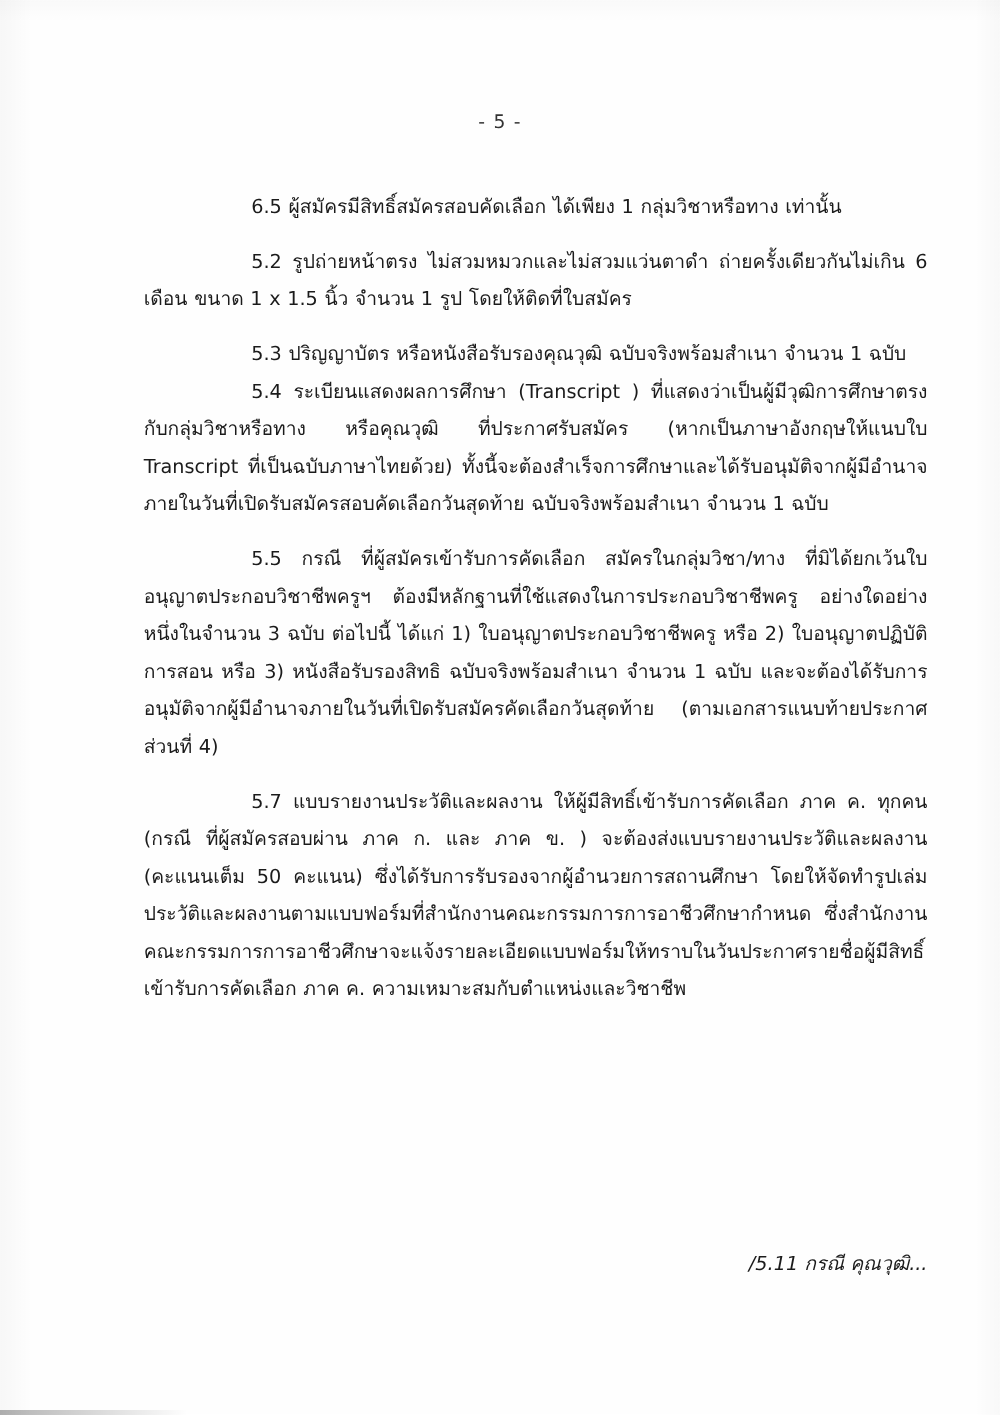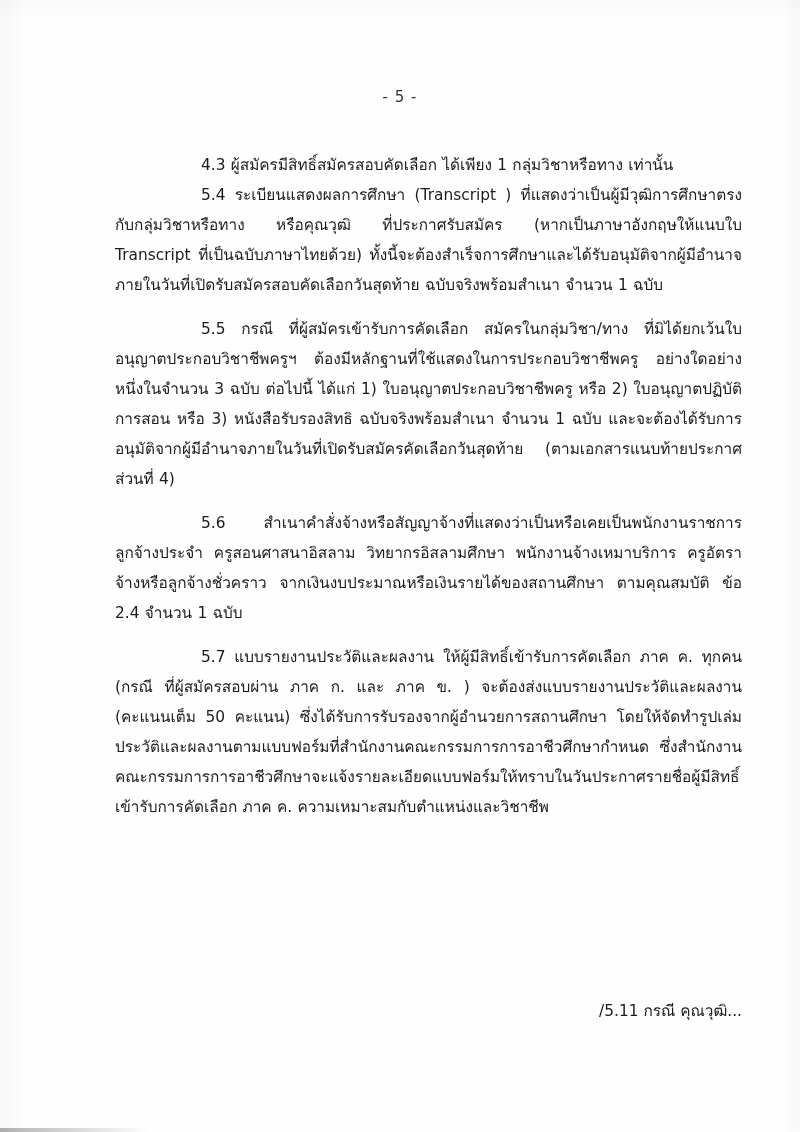--- a/index.html
+++ b/index.html
@@ -85,46 +85,48 @@
   }
   .footer-note {
     position: absolute;
     left: 115px;
     top: 998px;
     width: 627px;
     text-align: right;
     font-size: 15.4px;
     line-height: 26px;
     color: #1b1b1b;
+    font-style: italic;
   }
 </style>
 </head>
 <body>
 
 <div class="page">
 
   <div class="scan-noise"></div>
   <div class="scan-edge-bottom"></div>
 
   <div class="page-number">- 5 -</div>
 
   <div class="content">
 
 
-    <p class="para indent gap-top-sm">4.3 ผู้สมัครมีสิทธิ์สมัครสอบคัดเลือก ได้เพียง 1 กลุ่มวิชาหรือทาง เท่านั้น</p>
+    <p class="para indent gap-top-sm">6.5 ผู้สมัครมีสิทธิ์สมัครสอบคัดเลือก ได้เพียง 1 กลุ่มวิชาหรือทาง เท่านั้น</p>
 
 
 
+    <p class="para indent gap-top-sm">5.2 รูปถ่ายหน้าตรง ไม่สวมหมวกและไม่สวมแว่นตาดำ ถ่ายครั้งเดียวกันไม่เกิน 6 เดือน ขนาด 1 x 1.5 นิ้ว จำนวน 1 รูป โดยให้ติดที่ใบสมัคร</p>
 
+    <p class="para indent gap-top-sm">5.3 ปริญญาบัตร หรือหนังสือรับรองคุณวุฒิ ฉบับจริงพร้อมสำเนา จำนวน 1 ฉบับ</p>
 
     <p class="para indent">5.4 ระเบียนแสดงผลการศึกษา (Transcript ) ที่แสดงว่าเป็นผู้มีวุฒิการศึกษาตรงกับกลุ่มวิชาหรือทาง หรือคุณวุฒิ ที่ประกาศรับสมัคร (หากเป็นภาษาอังกฤษให้แนบใบ Transcript ที่เป็นฉบับภาษาไทยด้วย) ทั้งนี้จะต้องสำเร็จการศึกษาและได้รับอนุมัติจากผู้มีอำนาจภายในวันที่เปิดรับสมัครสอบคัดเลือกวันสุดท้าย ฉบับจริงพร้อมสำเนา จำนวน 1 ฉบับ</p>
 
     <p class="para indent gap-top-sm">5.5 กรณี ที่ผู้สมัครเข้ารับการคัดเลือก สมัครในกลุ่มวิชา/ทาง ที่มิได้ยกเว้นใบอนุญาตประกอบวิชาชีพครูฯ ต้องมีหลักฐานที่ใช้แสดงในการประกอบวิชาชีพครู อย่างใดอย่างหนึ่งในจำนวน 3 ฉบับ ต่อไปนี้ ได้แก่ 1) ใบอนุญาตประกอบวิชาชีพครู หรือ 2) ใบอนุญาตปฏิบัติการสอน หรือ 3) หนังสือรับรองสิทธิ ฉบับจริงพร้อมสำเนา จำนวน 1 ฉบับ และจะต้องได้รับการอนุมัติจากผู้มีอำนาจภายในวันที่เปิดรับสมัครคัดเลือกวันสุดท้าย (ตามเอกสารแนบท้ายประกาศส่วนที่ 4)</p>
 
-    <p class="para indent gap-top-sm">5.6 สำเนาคำสั่งจ้างหรือสัญญาจ้างที่แสดงว่าเป็นหรือเคยเป็นพนักงานราชการ ลูกจ้างประจำ  ครูสอนศาสนาอิสลาม วิทยากรอิสลามศึกษา พนักงานจ้างเหมาบริการ ครูอัตราจ้างหรือลูกจ้างชั่วคราว จากเงินงบประมาณหรือเงินรายได้ของสถานศึกษา ตามคุณสมบัติ ข้อ 2.4 จำนวน 1 ฉบับ</p>
 
     <p class="para indent gap-top-sm">5.7 แบบรายงานประวัติและผลงาน ให้ผู้มีสิทธิ์เข้ารับการคัดเลือก ภาค ค. ทุกคน (กรณี ที่ผู้สมัครสอบผ่าน ภาค ก. และ ภาค ข. ) จะต้องส่งแบบรายงานประวัติและผลงาน (คะแนนเต็ม 50 คะแนน) ซึ่งได้รับการรับรองจากผู้อำนวยการสถานศึกษา โดยให้จัดทำรูปเล่มประวัติและผลงานตามแบบฟอร์มที่สำนักงานคณะกรรมการการอาชีวศึกษากำหนด ซึ่งสำนักงานคณะกรรมการการอาชีวศึกษาจะแจ้งรายละเอียดแบบฟอร์มให้ทราบในวันประกาศรายชื่อผู้มีสิทธิ์เข้ารับการคัดเลือก ภาค ค. ความเหมาะสมกับตำแหน่งและวิชาชีพ</p>
 
   </div>
 
   <div class="footer-note">/5.11 กรณี คุณวุฒิ...</div>
 
 </div>
 
 </body></html>

